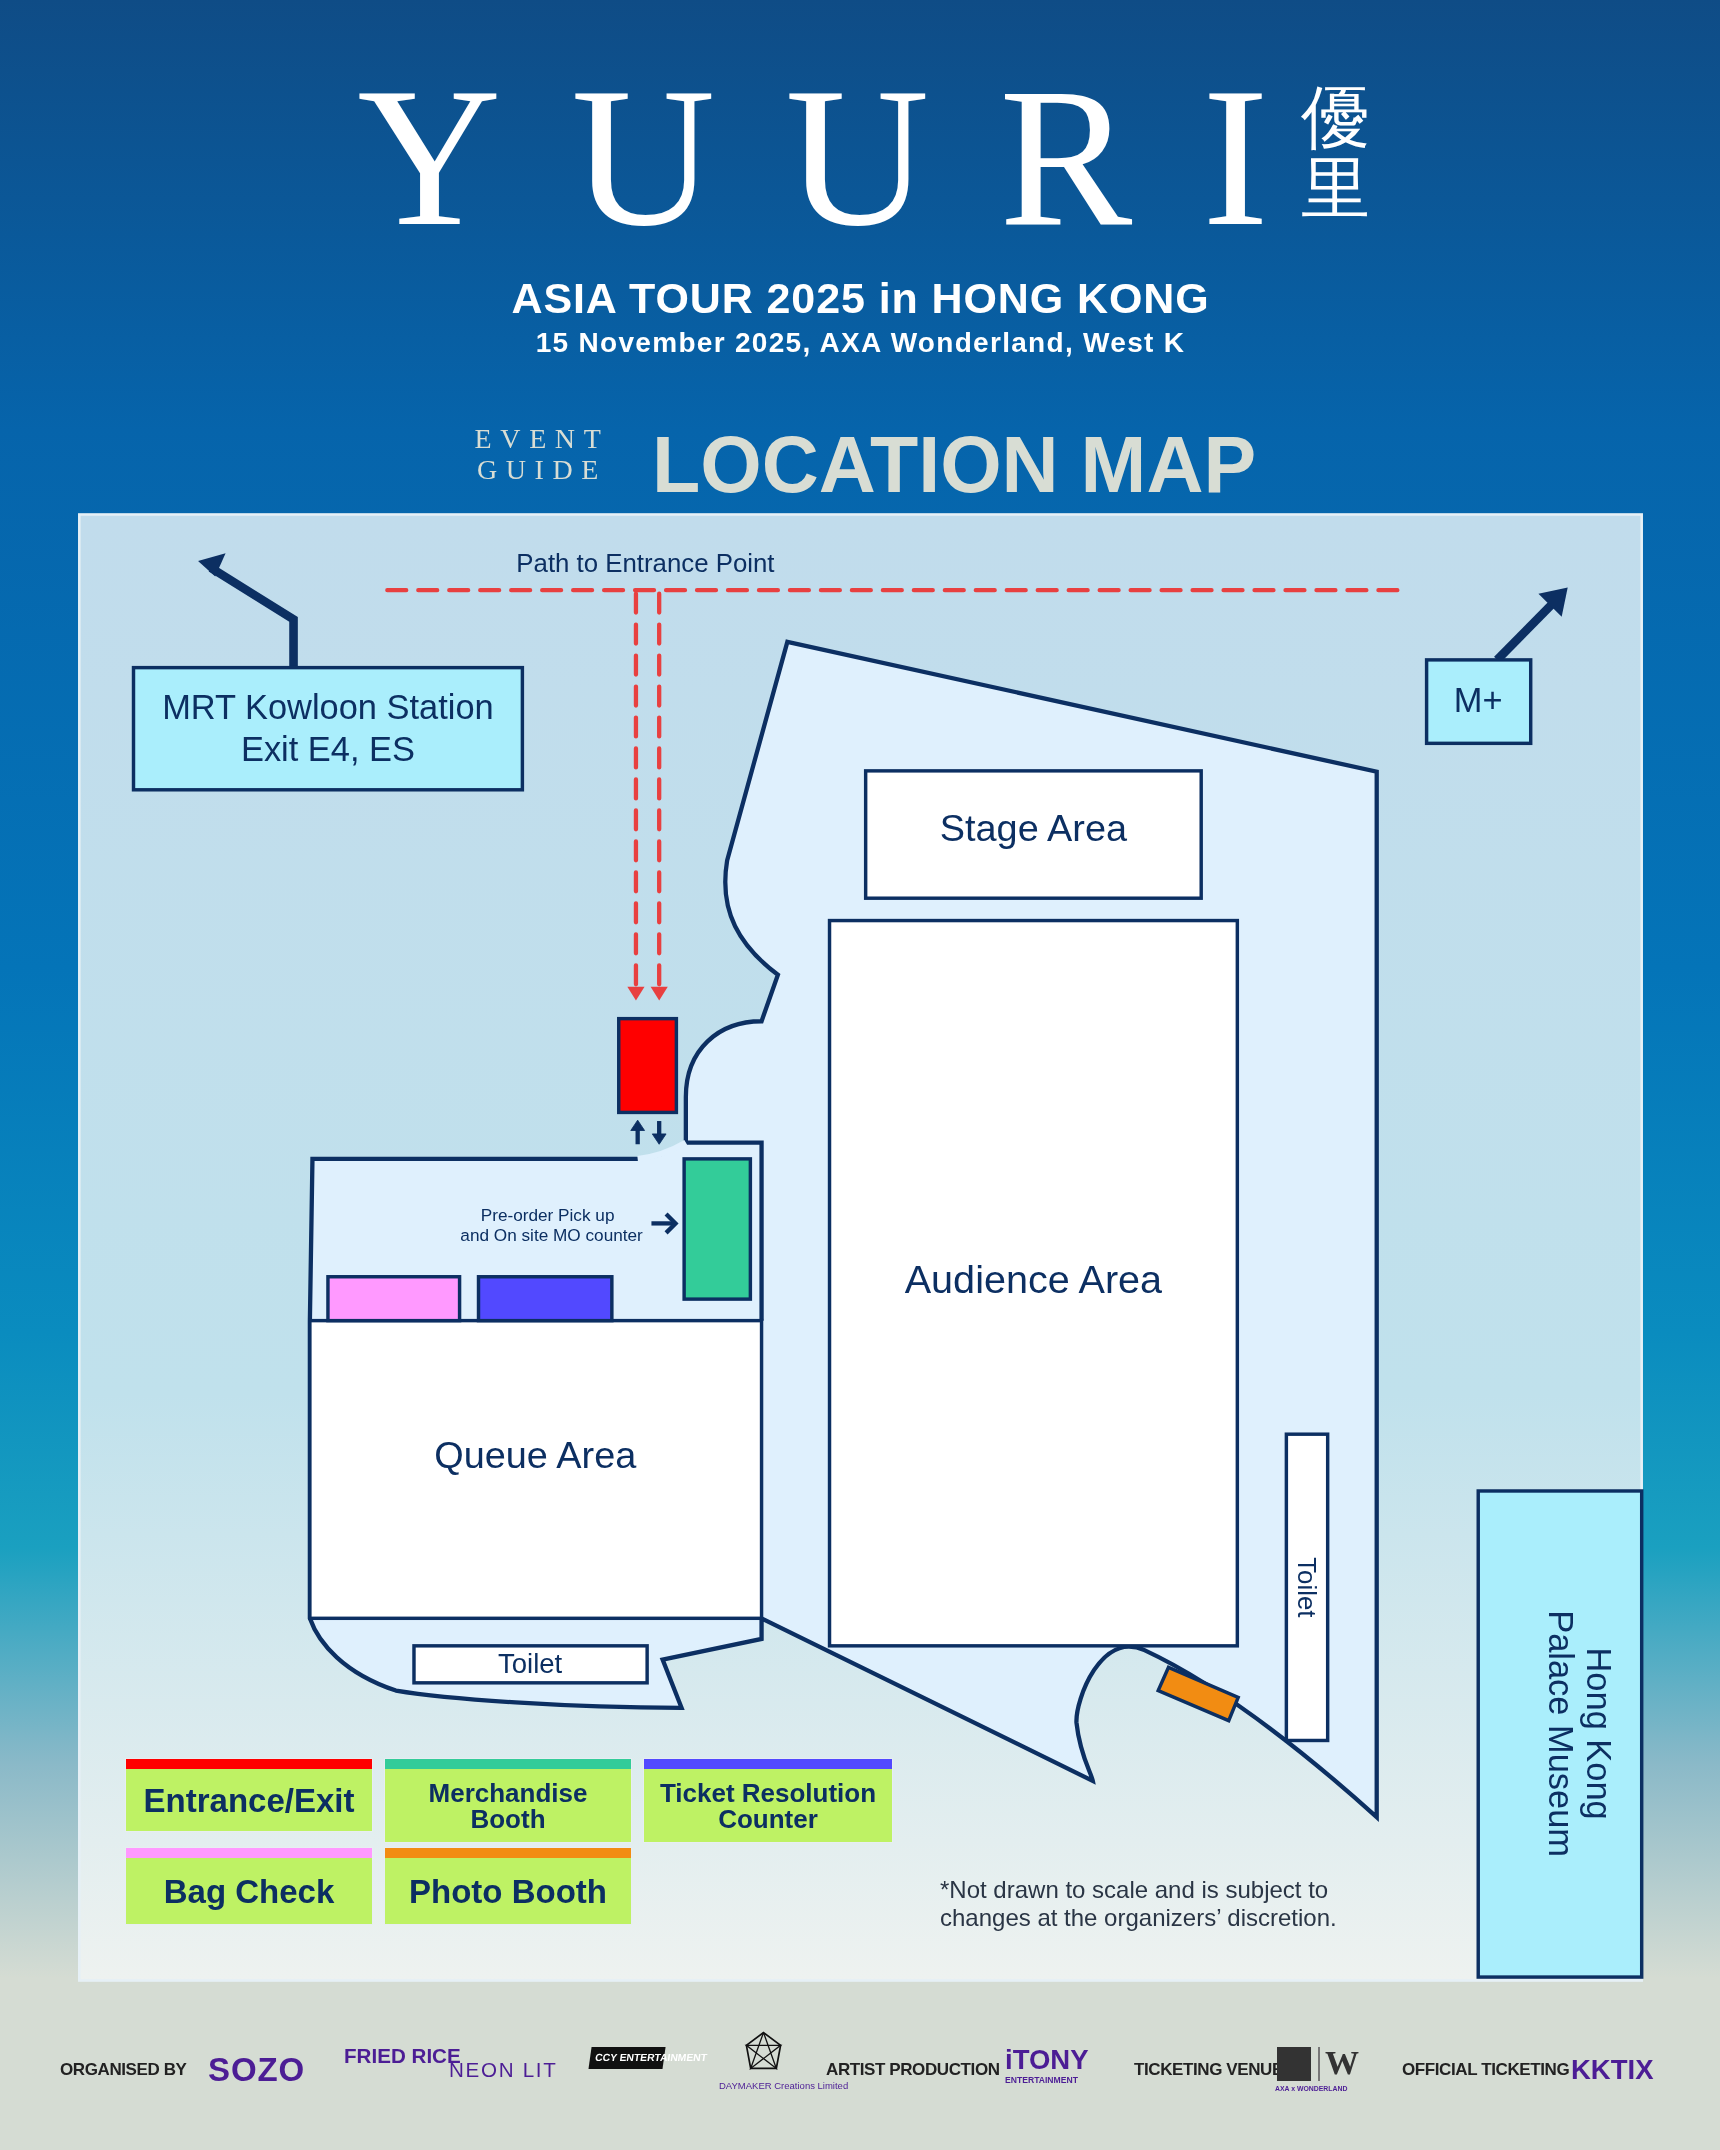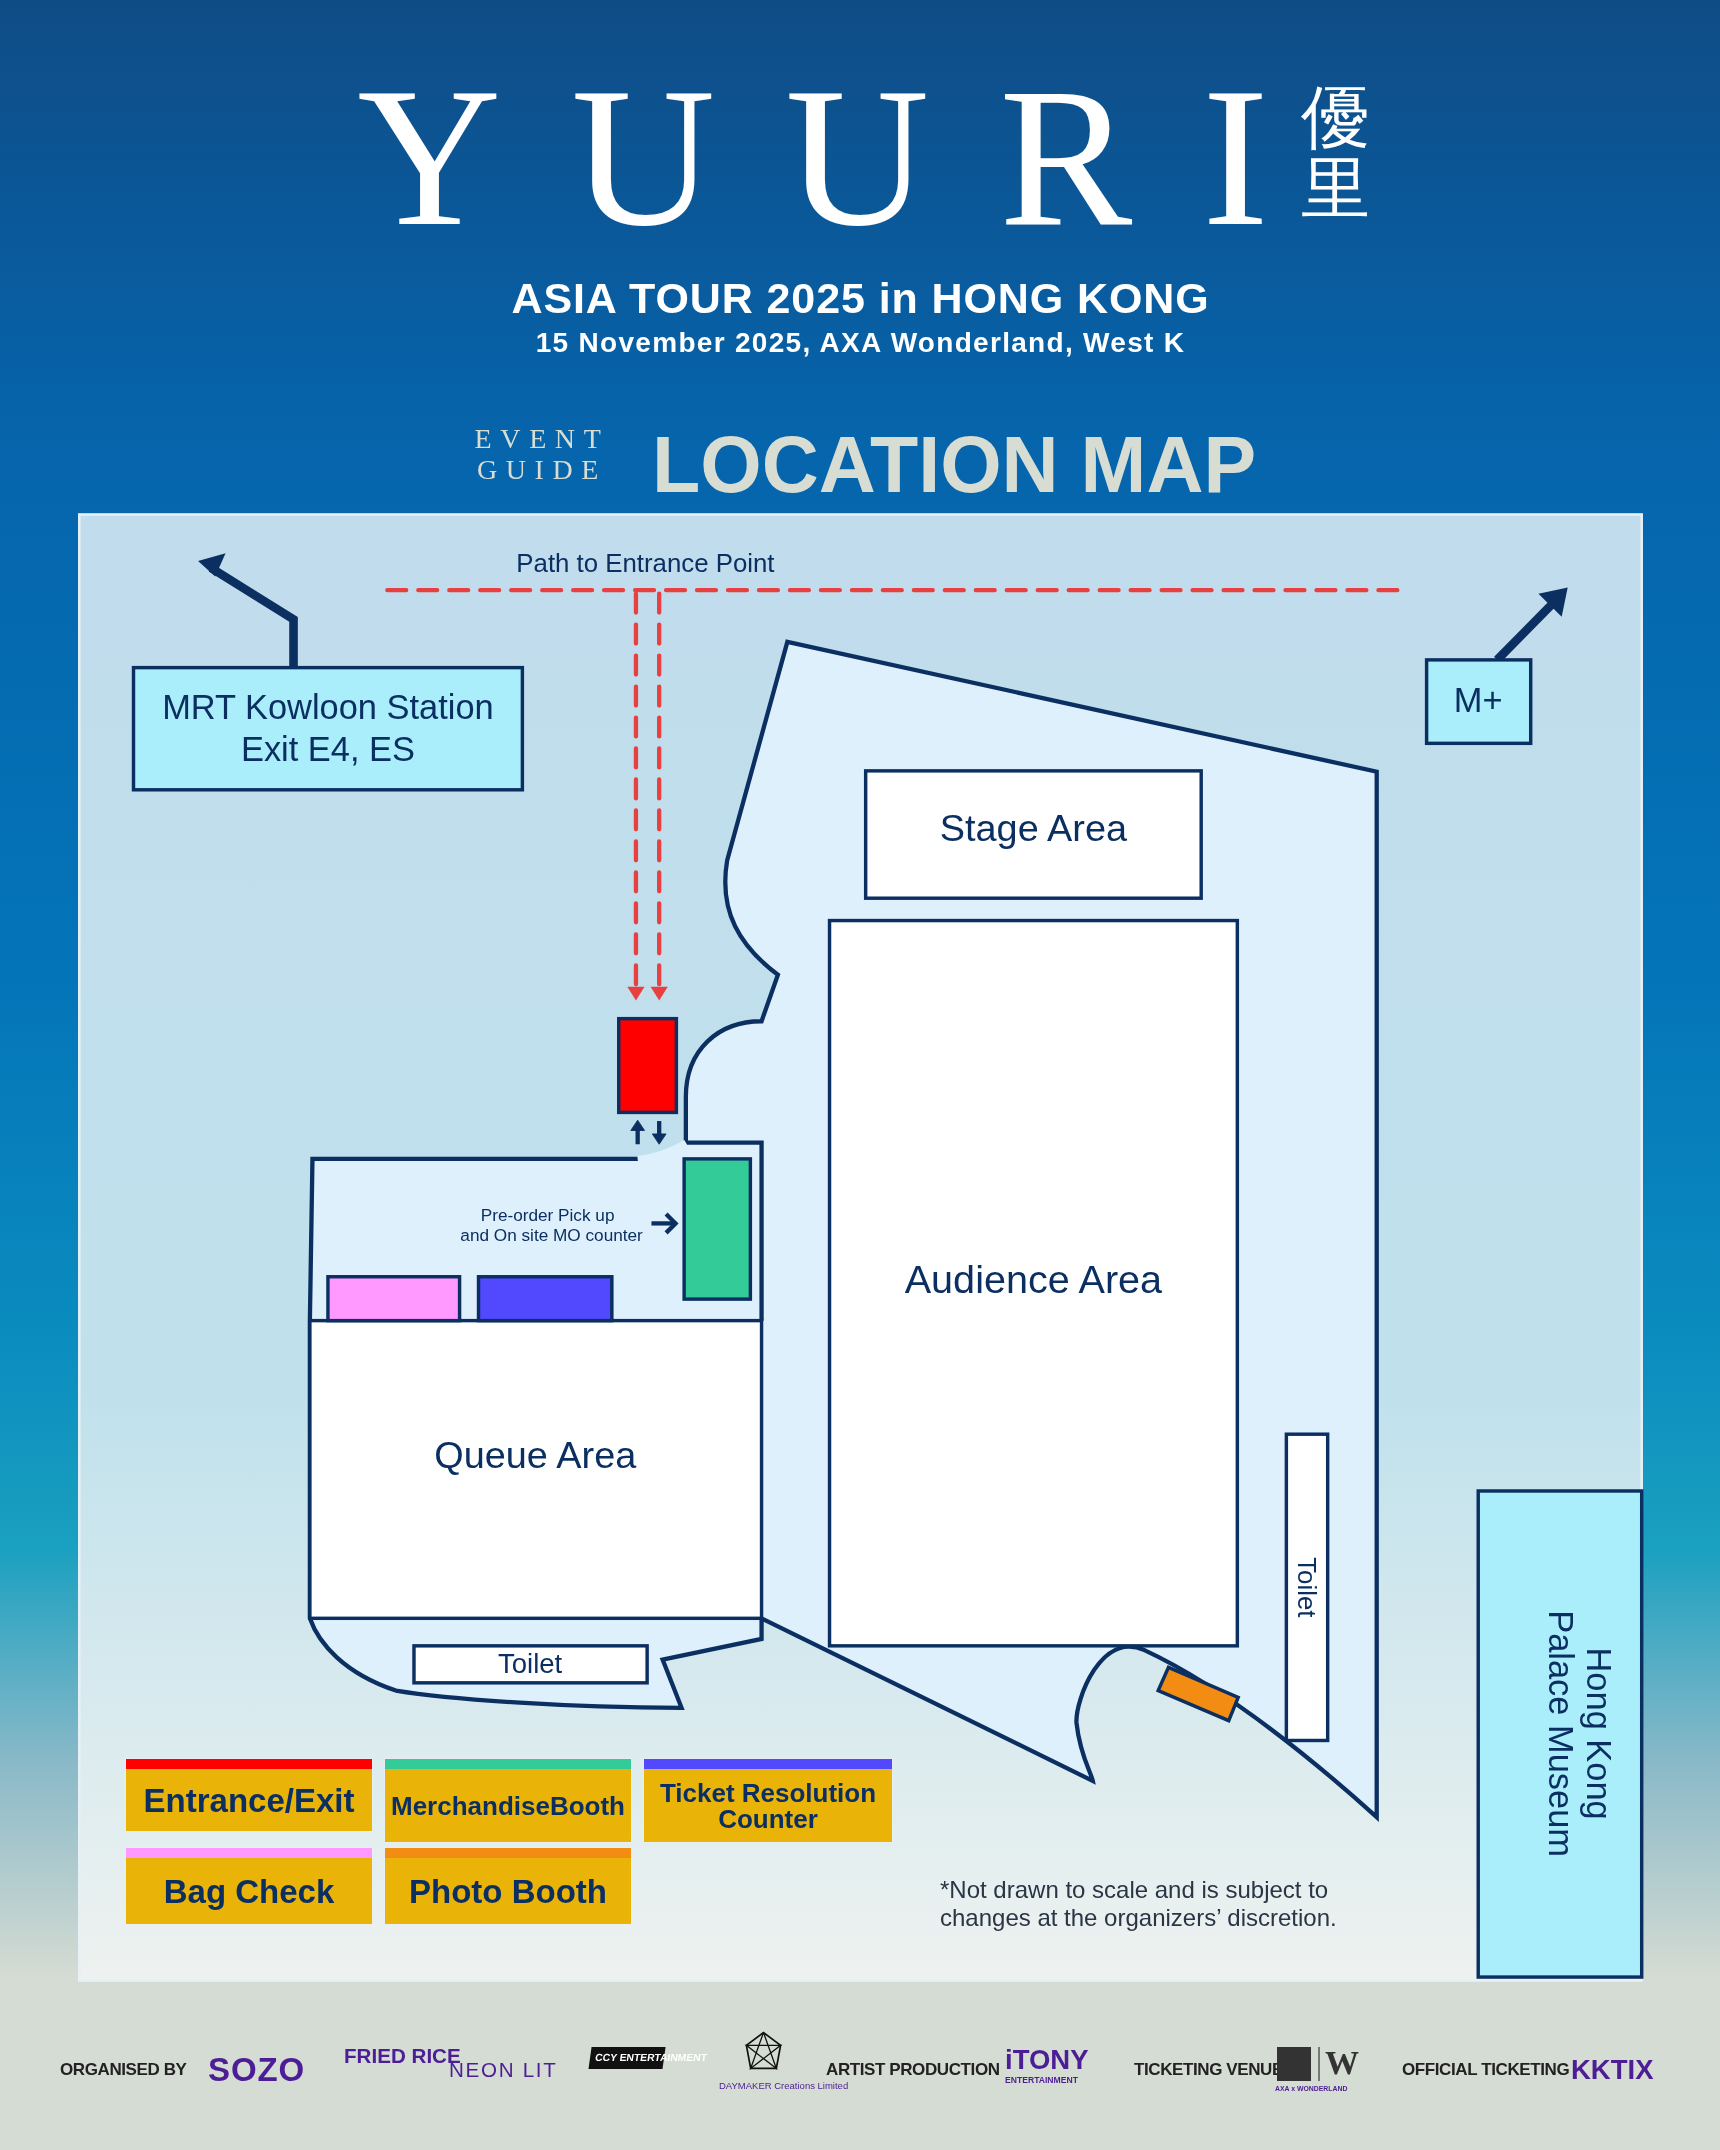--- a/index.html
+++ b/index.html
@@ -8,21 +8,21 @@
     font-family: "Liberation Sans", sans-serif; }
   .abs { position:absolute; }
   .title-wrap { position:absolute; left:340px; top:71px; width:946px; height:172px; }
   .kanji { left:1297px; top:82px; color:#fff; font-family:"DejaVu Serif", serif; font-size:69px; line-height:71px; width:77px; text-align:center; font-weight:300;}
   .subtitle { left:0; width:1721px; top:274px; text-align:center; color:#fff; font-weight:700; font-size:43px; letter-spacing:0.9px; }
   .date { left:0; width:1721px; top:327px; text-align:center; color:#fff; font-weight:700; font-size:28px; letter-spacing:1.3px;}
   .eg { left:469px; top:423px; color:#d8ddd4; font-family:"Liberation Serif", serif; font-size:28px; letter-spacing:8.6px; line-height:31px; text-align:center; width:146px;}
   .locmap { left:652px; top:410px; color:#d8ddd4; font-weight:700; font-size:79px; letter-spacing:0px; line-height:86px;margin-top:12px;}
   svg.map { position:absolute; left:0; top:0; }
   .lbl { fill:#0c2f62; font-family:"Liberation Sans", sans-serif; }
-  .legend-card { position:absolute; background:#eab308; box-shadow:0 0 0 0.9px #e8eef2; }
+  .legend-card { position:absolute; background:#bef264; box-shadow:0 0 0 0.9px #e8eef2; }
   .legend-card .bar { position:absolute; left:0; top:0; right:0; height:10.3px; }
   .legend-card .txt { position:absolute; left:0; right:0; top:10.3px; bottom:0; display:flex; align-items:center; justify-content:center; text-align:center;
       color:#0c2f62; font-weight:700; line-height:1.0; }
   .note { left:940px; top:1876px; color:#2a3545; font-size:24px; line-height:27.5px; width:482px; }
   .footer { left:0; top:2013px; width:1721px; height:112px;padding-left:24px; }
   .ft { position:absolute; color:#222; font-weight:700; font-size:17px; letter-spacing:-0.4px; top:47px; white-space:nowrap; }
   .logo { position:absolute; color:#4c1d95; font-weight:900; white-space:nowrap; }
 </style>
 </head>
 <body>
@@ -135,21 +135,21 @@
   <text class="lbl" x="0" y="0" font-size="40" text-anchor="middle" transform="translate(1844,2015) rotate(90)">Hong Kong</text>
   <text class="lbl" x="0" y="0" font-size="40" text-anchor="middle" transform="translate(1800,2015) rotate(90)">Palace Museum</text>
 </svg>
 
 <div class="legend-card" style="left:126px;top:1759px;width:246px;height:72px;">
   <div class="bar" style="background:#ff0000"></div>
   <div class="txt" style="font-size:33px">Entrance/Exit</div>
 </div>
 <div class="legend-card" style="left:385px;top:1759px;width:246px;height:83px;">
   <div class="bar" style="background:#33cc99"></div>
-  <div class="txt" style="font-size:26px;">
+  <div class="txt" style="font-size:26px;flex-direction:column">
     <span>Merchandise</span>
     <span>Booth</span>
   </div>
 </div>
 <div class="legend-card" style="left:644px;top:1759px;width:248px;height:83px;">
   <div class="bar" style="background:#5249ff"></div>
   <div class="txt" style="font-size:26px;flex-direction:column">
     <span>Ticket Resolution</span>
     <span>Counter</span>
   </div>

